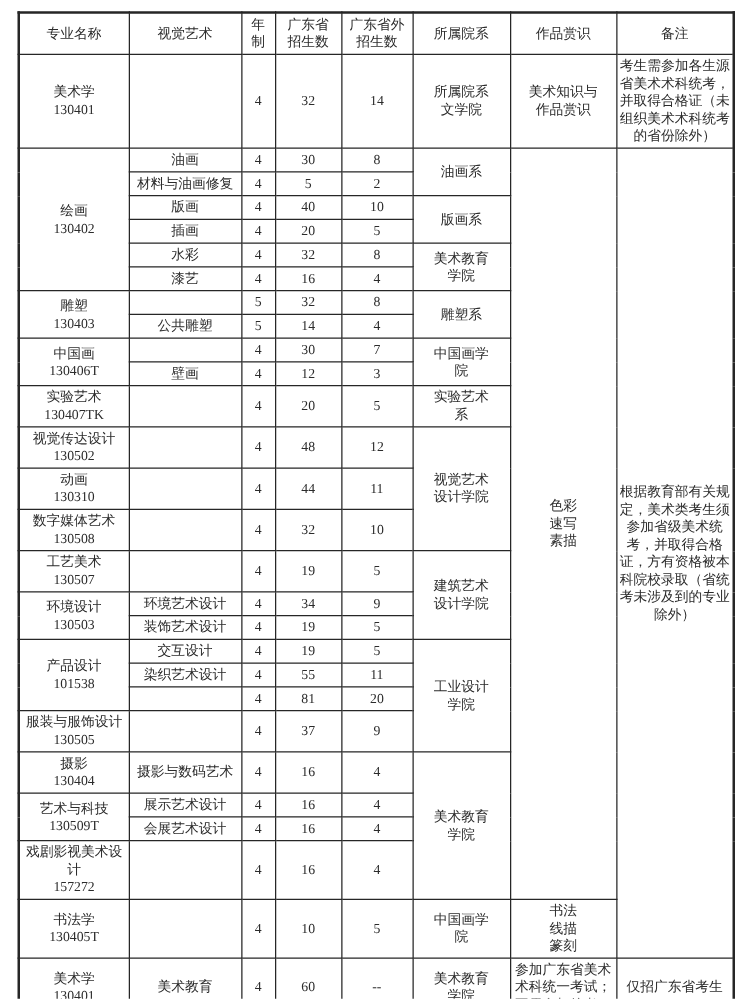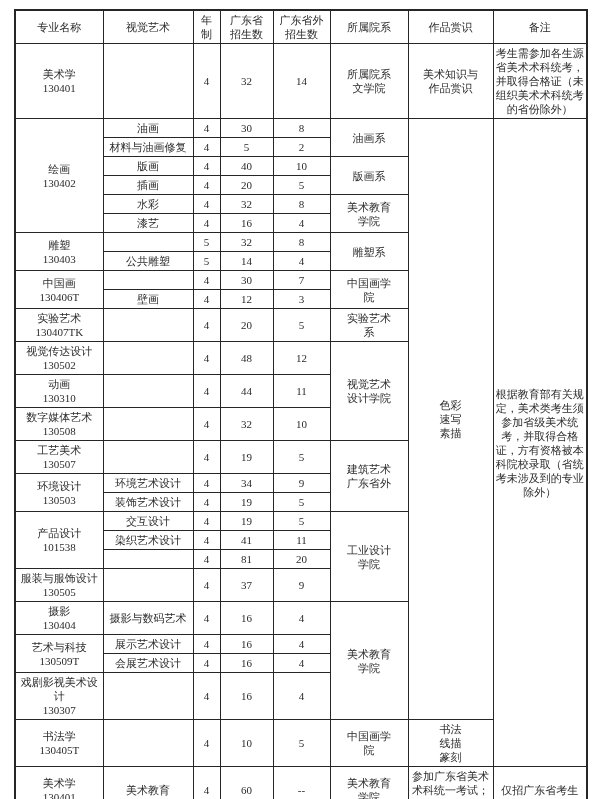--- a/index.html
+++ b/index.html
@@ -201,21 +201,21 @@
           <td>10</td>
         </tr>
         <tr>
           <td>工艺美术
 130507</td>
           <td></td>
           <td>4</td>
           <td>19</td>
           <td>5</td>
           <td rowspan="3">建筑艺术
-广东省外</td>
+设计学院</td>
         </tr>
         <tr>
           <td rowspan="2">环境设计
 130503</td>
           <td>环境艺术设计</td>
           <td>4</td>
           <td>34</td>
           <td>9</td>
         </tr>
         <tr>
@@ -230,21 +230,21 @@
           <td>交互设计</td>
           <td>4</td>
           <td>19</td>
           <td>5</td>
           <td rowspan="4">工业设计
 学院</td>
         </tr>
         <tr>
           <td>染织艺术设计</td>
           <td>4</td>
-          <td>41</td>
+          <td>55</td>
           <td>11</td>
         </tr>
         <tr>
           <td></td>
           <td>4</td>
           <td>81</td>
           <td>20</td>
         </tr>
         <tr>
           <td>服装与服饰设计
@@ -273,21 +273,21 @@
           <td>4</td>
         </tr>
         <tr>
           <td>会展艺术设计</td>
           <td>4</td>
           <td>16</td>
           <td>4</td>
         </tr>
         <tr>
           <td>戏剧影视美术设计
-130307</td>
+157272</td>
           <td></td>
           <td>4</td>
           <td>16</td>
           <td>4</td>
         </tr>
         <tr>
           <td>书法学
 130405T</td>
           <td></td>
           <td>4</td>

